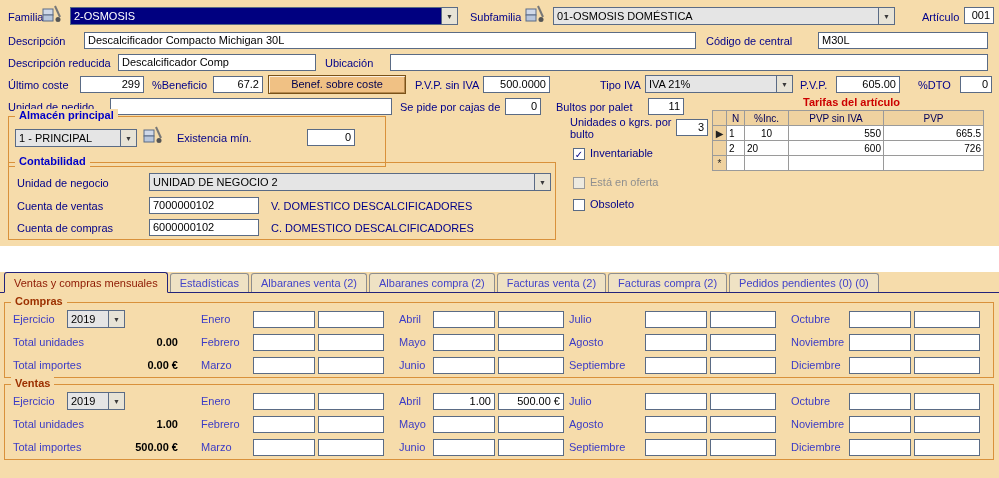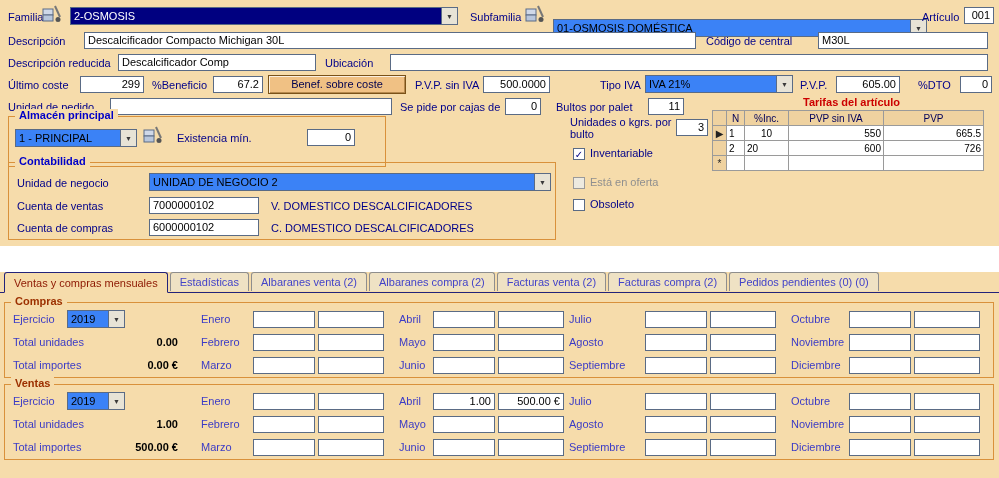--- a/index.html
+++ b/index.html
@@ -12,31 +12,31 @@
   .panel { position:absolute; background:#F6DCAB; }
   .lbl { position:absolute; color:#000089; white-space:nowrap; }
   .mlbl { color:#3B3BC6;text-align:center; }
   .wrap { white-space:normal; line-height:12px; }
   .field {
     position:absolute; height:17px; background:#fff; border:1px solid #5A6B85;
     padding:1px 3px; line-height:13px; overflow:hidden; white-space:nowrap;
   }
   .right { text-align:right; }
   .center { text-align:center; }
-  .combo { position:absolute; height:18px; background:#3b82f6; border:1px solid #5A6B85; display:flex; align-items:stretch; }
+  .combo { position:absolute; height:18px; background:#e5e5e5; border:1px solid #5A6B85; display:flex; align-items:stretch; }
   .combo .ctext { flex:1; padding:1px 3px; line-height:14px; overflow:hidden; white-space:nowrap; }
   .combo .cbtn { width:16px; background:#E7E3D6; border-left:1px solid #5A6B85; color:#3a3a3a; font-size:7px;
     display:flex; align-items:center; justify-content:center; }
   .combo.sel .ctext { background:#000080; color:#fff; }
   .gbox { position:absolute; border:1px solid #D9913B; }
   .gcap { position:absolute; top:-8px; left:6px; background:#F6DCAB; padding:0 4px; font-weight:bold; white-space:nowrap; }
   .cap-blue { color:#0000C8; }
   .cap-red { color:#9C3000; }
   .cap-crimson { color:#CC0000; }
-  .tabstrip { position:absolute; display:flex; align-items:flex-start; border-bottom:1px solid #23237A; }
+  .tabstrip { position:absolute; display:flex; align-items:center; border-bottom:1px solid #23237A; }
   .tab { height:19px; line-height:18px; padding:0 9px; border:1px solid #8E8E8E; border-bottom:none;
     border-radius:3px 3px 0 0; background:#EFE2C4; color:#4343C8; margin-right:2px; white-space:nowrap; cursor:default; }
   .tab.active { background:#F6DCAB; color:#8C1700; border-color:#23237A; height:21px; line-height:20px; margin-bottom:-1px;
     border-bottom:1px solid #F6DCAB; }
   .btn3d { position:absolute; background:#F0C184; border:1px solid #7A5218; color:#00004E; text-align:center;
     box-shadow: inset 1px 1px 0 rgba(255,255,255,.75), inset -1px -1px 0 rgba(122,82,24,.5); line-height:17px; }
   .cb { position:absolute; display:flex; align-items:flex-start; gap:5px; }
   .cbbox { width:12px; height:12px; background:#fff; border:1px solid #5A6B85; flex:0 0 auto; margin-top:1px;
     font-size:10px; line-height:11px; text-align:center; color:#000080; font-weight:bold; }
   .cb.disabled .cbbox { background:#EDEAE0; border-color:#9a9a9a; }
@@ -79,21 +79,21 @@
   </div>
   <span class="lbl" style="left:470px;top:11px">Subfamilia</span>
   <span class="icon" style="left:525px;top:4px">
     <svg width="22" height="19" viewBox="0 0 22 19">
       <rect x="1" y="5" width="10" height="6" fill="#cfd8e8" stroke="#5a6b85"></rect>
       <rect x="1" y="11" width="10" height="6" fill="#b8c6dc" stroke="#5a6b85"></rect>
       <path d="M13 2 L18 13" stroke="#777" stroke-width="2" fill="none"></path>
       <circle cx="16" cy="15.5" r="2.5" fill="#555"></circle>
     </svg>
   </span>
-  <div class="combo" style="left:553px;top:19px;width:374px">
+  <div class="combo" style="left:553px;top:7px;width:342px">
     <span class="ctext">01-OSMOSIS DOMÉSTICA</span>
     <span class="cbtn">▼</span>
   </div>
   <span class="lbl" style="left:922px;top:11px">Artículo</span>
   <div class="field right" style="left:964px;top:7px;width:30px">001</div>
 
   <span class="lbl" style="left:8px;top:35px">Descripción</span>
   <div class="field" style="left:84px;top:32px;width:612px">Descalcificador Compacto Michigan 30L</div>
   <span class="lbl" style="left:706px;top:35px">Código de central</span>
   <div class="field" style="left:818px;top:32px;width:170px">M30L</div>

